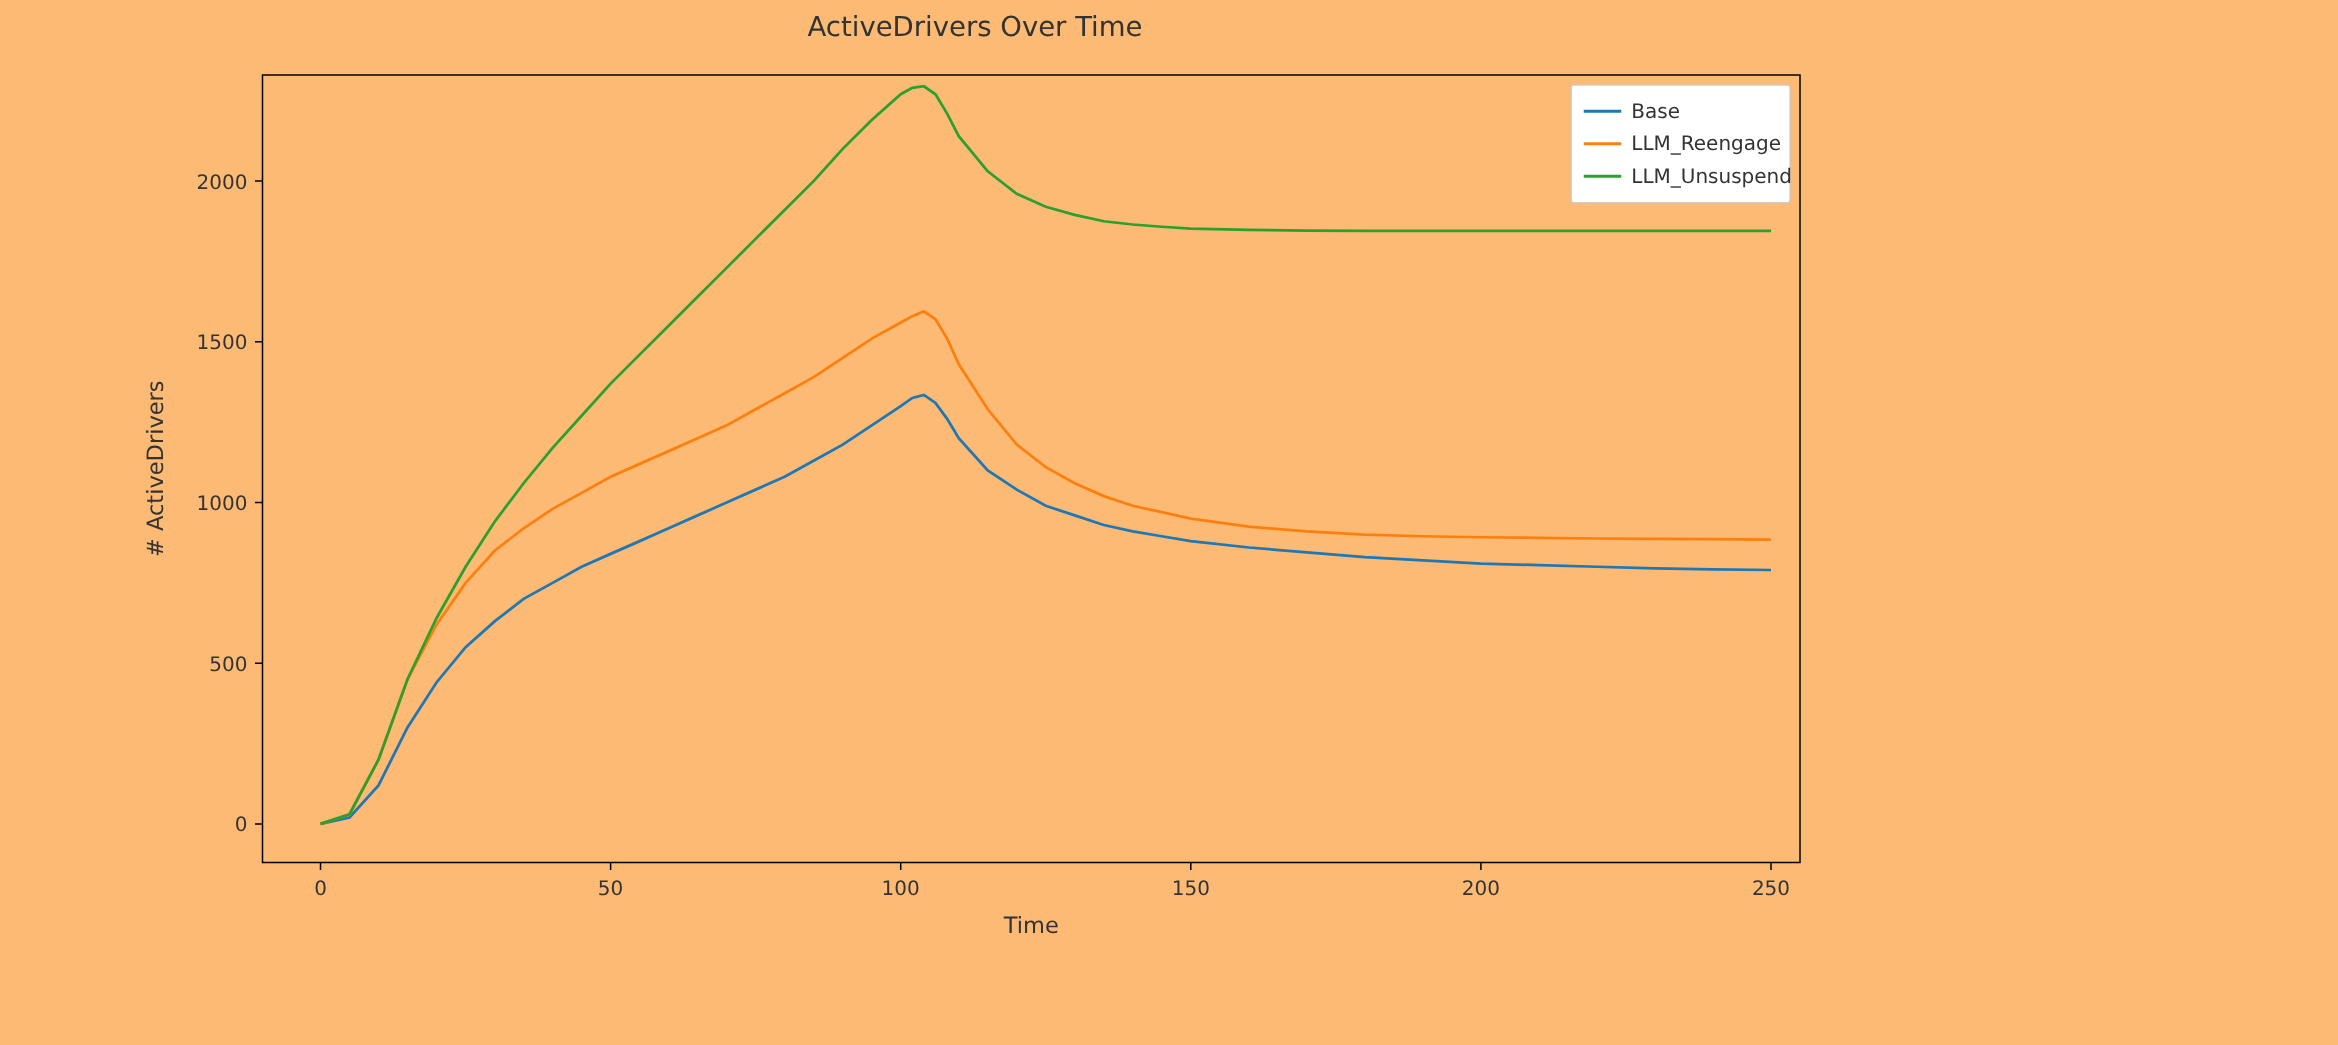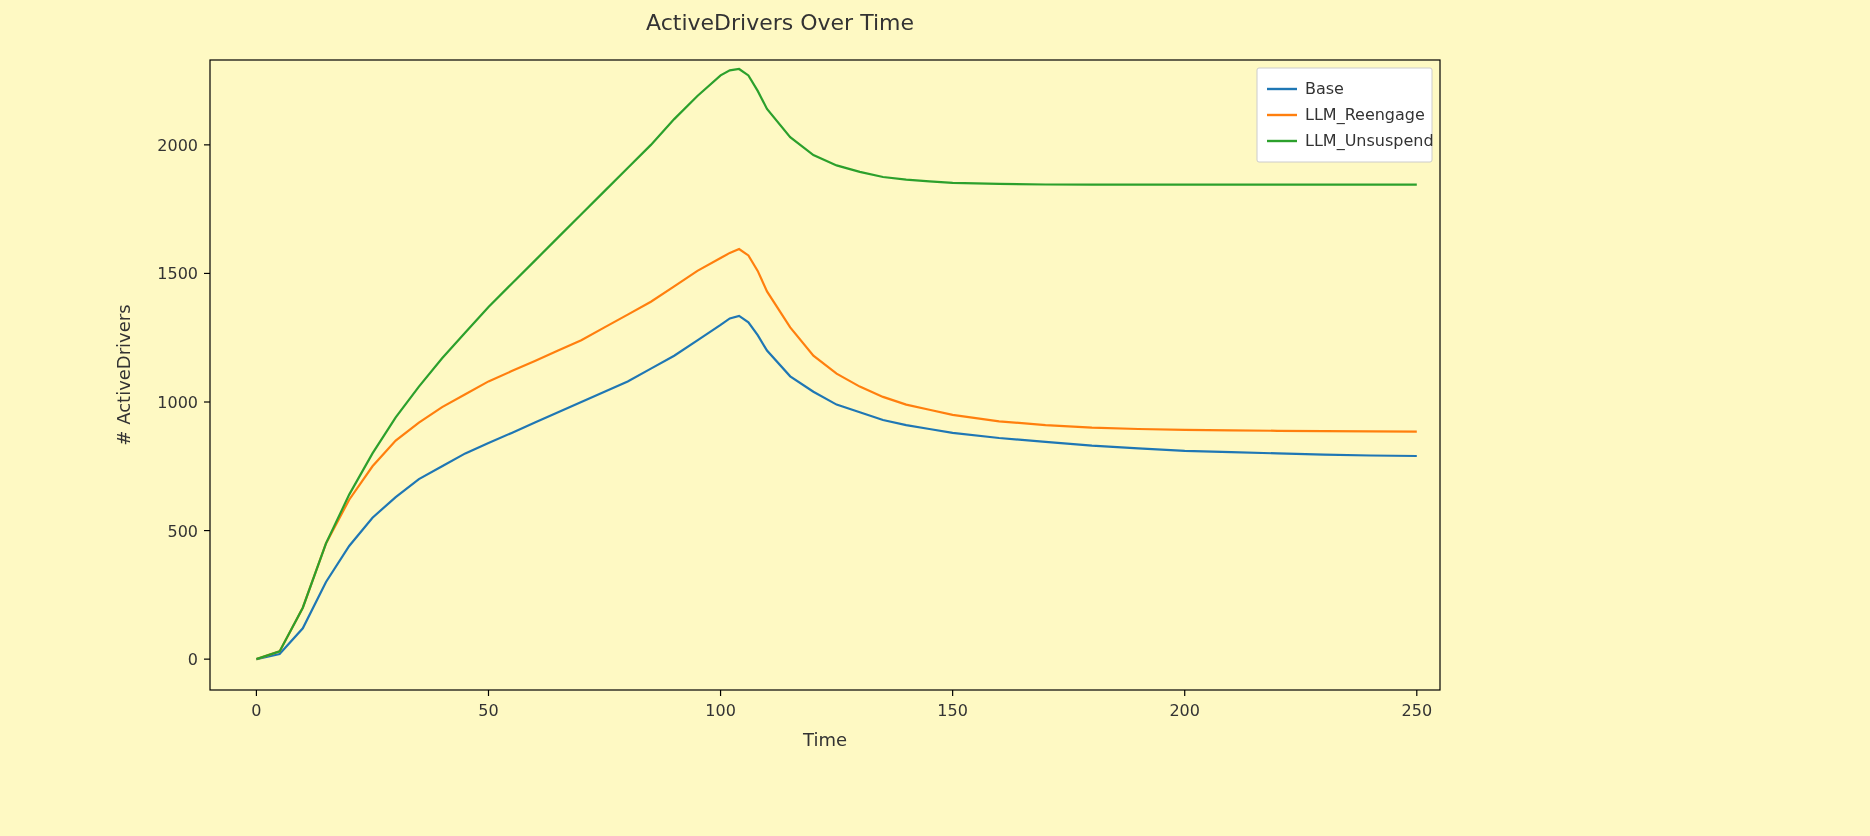--- a/index.html
+++ b/index.html
@@ -6,21 +6,21 @@
     margin: 0;
     padding: 0;
     background: #ffffff;
     font-family: "DejaVu Sans", "Helvetica Neue", Arial, sans-serif;
     color: #333;
   }
   .stage {
     width: 1870px;
     height: 836px;
     position: relative;
-    background: #fef9c3;
+    background: #fdba74;
   }
   .chart-wrap {
     position: absolute;
     left: 80px;
     top: 10px;
     width: 1400px;
     height: 780px;
   }
   .title {
     position: absolute;

